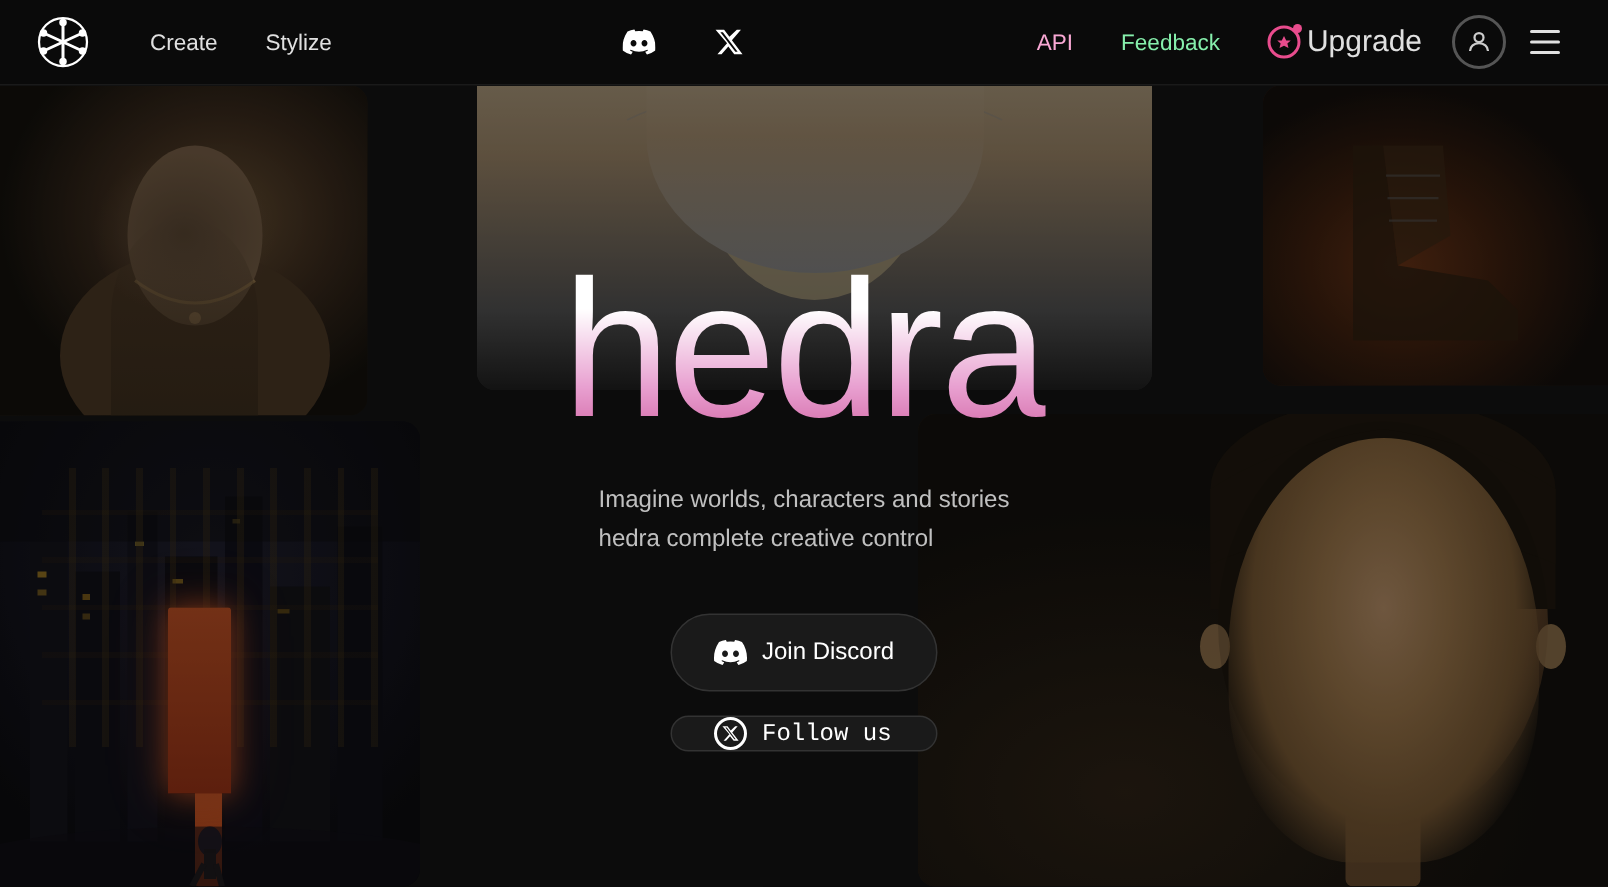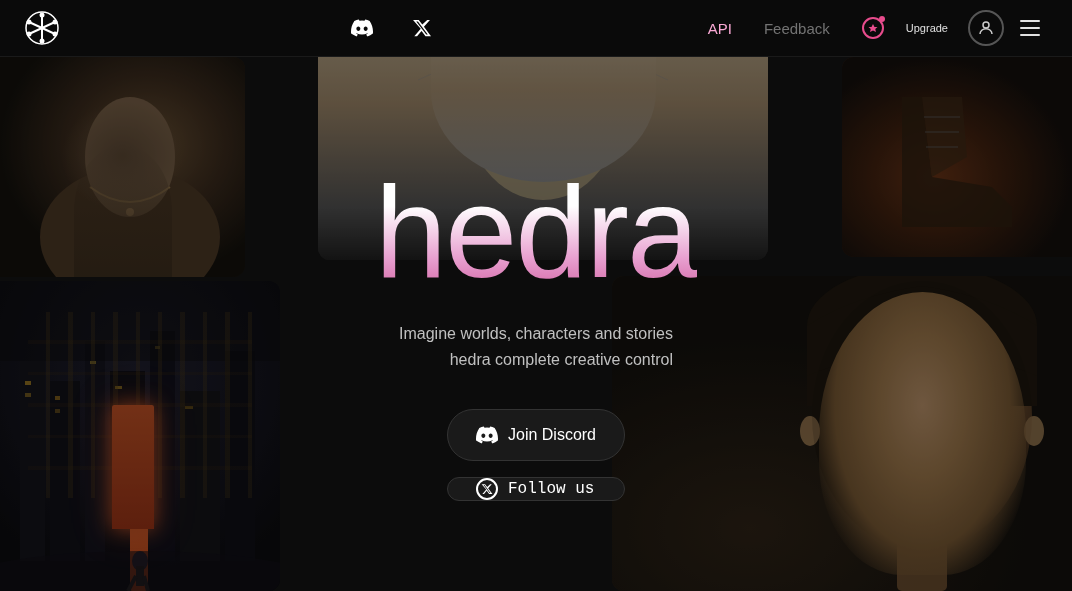--- a/index.html
+++ b/index.html
@@ -81,35 +81,35 @@
 
     .nav-api-link {
       color: #f9a8d4;
       font-size: 15px;
       cursor: pointer;
       padding: 6px 12px;
       border-radius: 6px;
     }
 
     .nav-feedback-link {
-      color: #737373;
+      color: #86efac;
       font-size: 15px;
       cursor: pointer;
       padding: 6px 12px;
       border-radius: 6px;
     }
 
     .upgrade-btn {
       display: flex;
       align-items: center;
-      gap: 22px;
+      gap: 4px;
       background: transparent;
       border: none;
       color: #e0e0e0;
-      font-size: 11px;
+      font-size: 20px;
       cursor: pointer;
       padding: 6px 12px;
       border-radius: 6px;
     }
 
     .upgrade-icon {
       width: 22px;
       height: 22px;
       border: 2px solid #e84c8d;
       border-radius: 50%;
@@ -388,21 +388,21 @@
       font-size: 28px;
       font-weight: 500;
       color: #ffffff;
       text-align: center;
       margin-bottom: 12px;
     }
 
     .hero-description {
       font-size: 16px;
       color: #c0c0c0;
-      text-align: right;
+      text-align: left;
       line-height: 1.6;
       margin-bottom: 36px;
     }
 
     .hero-buttons {
       display: flex;
       gap: 16px;
       flex-direction: column;
     }
 
@@ -477,20 +477,24 @@
       <line x1="31" y1="12" x2="5" y2="24" stroke="#fff" stroke-width="2" stroke-linecap="round"></line>
       <circle cx="18" cy="5" r="2.5" fill="#fff"></circle>
       <circle cx="18" cy="31" r="2.5" fill="#fff"></circle>
       <circle cx="5" cy="12" r="2.5" fill="#fff"></circle>
       <circle cx="31" cy="24" r="2.5" fill="#fff"></circle>
       <circle cx="31" cy="12" r="2.5" fill="#fff"></circle>
       <circle cx="5" cy="24" r="2.5" fill="#fff"></circle>
     </svg>
   </div>
 
+  <div class="nav-links">
+    <a class="nav-link">Create</a>
+    <a class="nav-link">Stylize</a>
+  </div>
 
   <div class="nav-center">
 
     <div class="nav-icon-btn">
       <svg width="22" height="22" viewBox="0 0 24 24" fill="white" xmlns="http://www.w3.org/2000/svg">
         <path d="M20.317 4.37a19.791 19.791 0 0 0-4.885-1.515.074.074 0 0 0-.079.037c-.21.375-.444.864-.608 1.25a18.27 18.27 0 0 0-5.487 0 12.64 12.64 0 0 0-.617-1.25.077.077 0 0 0-.079-.037A19.736 19.736 0 0 0 3.677 4.37a.07.07 0 0 0-.032.027C.533 9.046-.32 13.58.099 18.057a.082.082 0 0 0 .031.057 19.9 19.9 0 0 0 5.993 3.03.078.078 0 0 0 .084-.028 14.09 14.09 0 0 0 1.226-1.994.076.076 0 0 0-.041-.106 13.107 13.107 0 0 1-1.872-.892.077.077 0 0 1-.008-.128 10.2 10.2 0 0 0 .372-.292.074.074 0 0 1 .077-.01c3.928 1.793 8.18 1.793 12.062 0a.074.074 0 0 1 .078.01c.12.098.246.198.373.292a.077.077 0 0 1-.006.127 12.299 12.299 0 0 1-1.873.892.077.077 0 0 0-.041.107c.36.698.772 1.362 1.225 1.993a.076.076 0 0 0 .084.028 19.839 19.839 0 0 0 6.002-3.03.077.077 0 0 0 .032-.054c.5-5.177-.838-9.674-3.549-13.66a.061.061 0 0 0-.031-.03zM8.02 15.33c-1.183 0-2.157-1.085-2.157-2.419 0-1.333.956-2.419 2.157-2.419 1.21 0 2.176 1.096 2.157 2.42 0 1.333-.956 2.418-2.157 2.418zm7.975 0c-1.183 0-2.157-1.085-2.157-2.419 0-1.333.955-2.419 2.157-2.419 1.21 0 2.176 1.096 2.157 2.42 0 1.333-.946 2.418-2.157 2.418z"></path>
       </svg>
     </div>
 
     <div class="nav-icon-btn">

